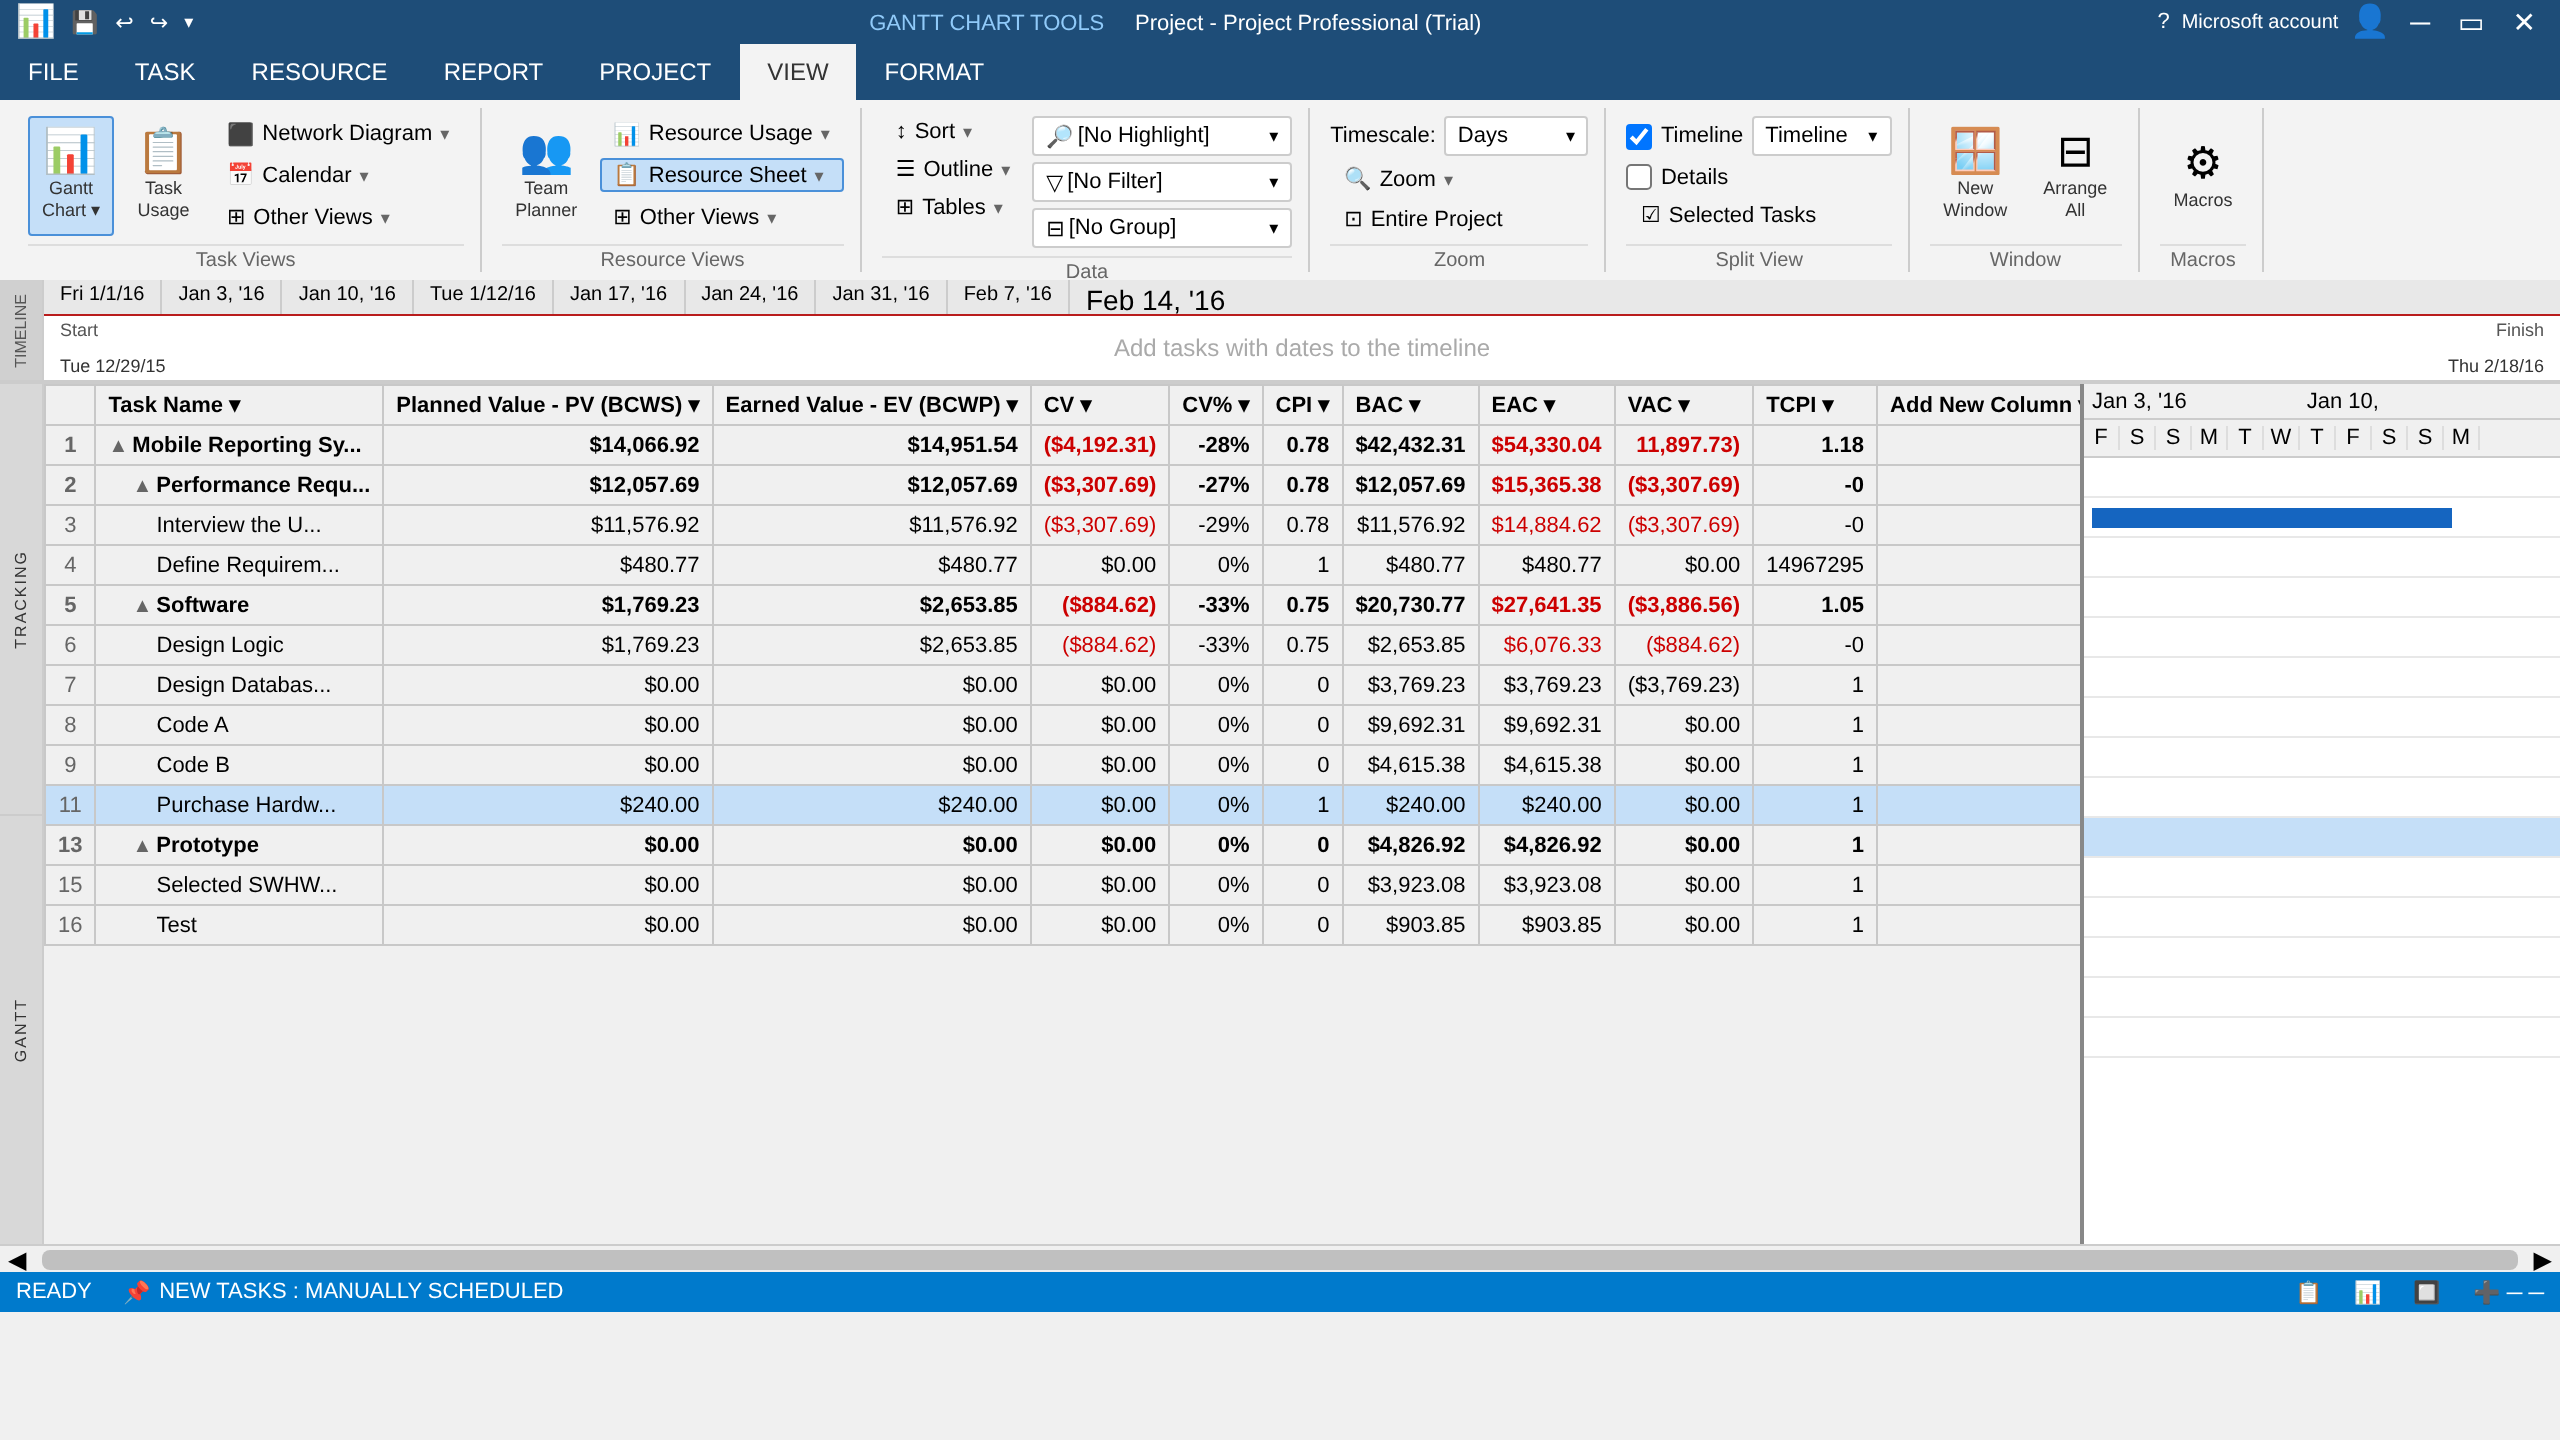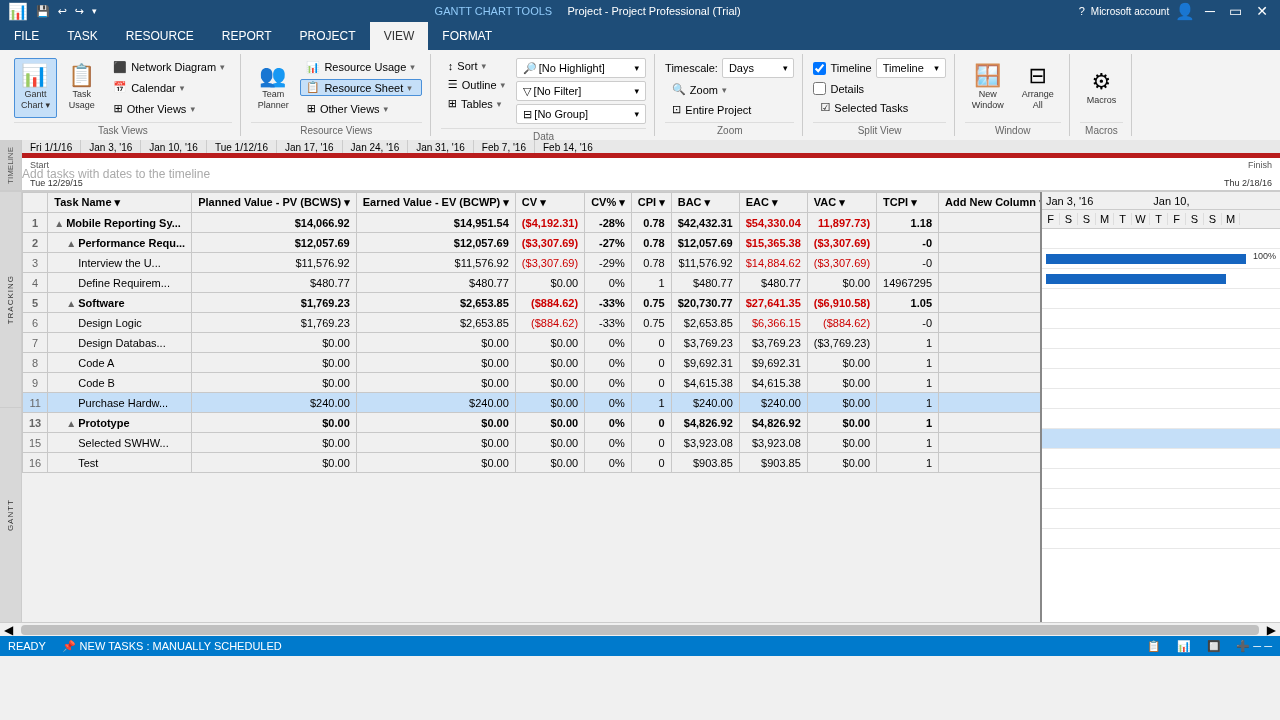--- a/index.html
+++ b/index.html
@@ -332,33 +332,33 @@
   </div>
 </div>
 
 <div style="display:flex; border-bottom:2px solid #ccc;">
 
   <div style="width:22px; background:#d0d0d0; border-right:1px solid #ccc; display:flex; flex-direction:column; align-items:center; justify-content:center;">
     <span style="font-size:8px; writing-mode:vertical-rl; transform:rotate(180deg); color:#555;">TIMELINE</span>
   </div>
 
   <div style="flex:1; position:relative;">
-    <div style="display:flex; background:#e8e8e8; border-bottom:5px solid #b91c1c; height:18px;">
+    <div style="display:flex; background:#e8e8e8; border-bottom:1px solid #b91c1c; height:18px;">
       <span style="font-size:10px; padding:2px 8px; border-right:1px solid #ccc;">Fri 1/1/16</span>
       <span style="font-size:10px; padding:2px 8px; border-right:1px solid #ccc;">Jan 3, '16</span>
       <span style="font-size:10px; padding:2px 8px; border-right:1px solid #ccc;">Jan 10, '16</span>
       <span style="font-size:10px; padding:2px 8px; border-right:1px solid #ccc;">Tue 1/12/16</span>
       <span style="font-size:10px; padding:2px 8px; border-right:1px solid #ccc;">Jan 17, '16</span>
       <span style="font-size:10px; padding:2px 8px; border-right:1px solid #ccc;">Jan 24, '16</span>
       <span style="font-size:10px; padding:2px 8px; border-right:1px solid #ccc;">Jan 31, '16</span>
       <span style="font-size:10px; padding:2px 8px; border-right:1px solid #ccc;">Feb 7, '16</span>
-      <span style="font-size:10px; padding:2px 8px;">Feb 14, '16</span>
-    </div>
-
-    <div style="height:32px; background:white; display:flex; align-items:center; justify-content:flex-start; position:relative;">
+      <span style="font-size:14px; padding:2px 8px;">Feb 14, '16</span>
+    </div>
+
+    <div style="height:32px; background:white; display:flex; align-items:center; justify-content:center; position:relative;">
 
       <span style="position:absolute; left:8px; top:2px; font-size:9px; color:#555;">Start</span>
       <span style="position:absolute; left:8px; bottom:2px; font-size:9px; color:#333;">Tue 12/29/15</span>
       <span style="position:absolute; right:8px; top:2px; font-size:9px; color:#555;">Finish</span>
       <span style="position:absolute; right:8px; bottom:2px; font-size:9px; color:#333;margin-left:28px;">Thu 2/18/16</span>
       <span style="color:#aaa; font-size:12px;">Add tasks with dates to the timeline</span>
     </div>
   </div>
 </div>
 
@@ -451,34 +451,34 @@
           <tr class="summary-row">
             <td class="row-num">5</td>
             <td><span style="display:inline-block; width:12px;"></span><span class="collapse-btn">▲</span><span>Software</span></td>
             <td class="num">$1,769.23</td>
             <td class="num">$2,653.85</td>
             <td class="num" style="color: rgb(204, 0, 0);">($884.62)</td>
             <td class="num">-33%</td>
             <td class="num">0.75</td>
             <td class="num">$20,730.77</td>
             <td class="num" style="color: rgb(204, 0, 0);">$27,641.35</td>
-            <td class="num" style="color: rgb(204, 0, 0);">($6,910.58)</td>
+            <td class="num" style="color: rgb(204, 0, 0);">($3,886.56)</td>
             <td class="num">1.05</td>
             <td></td>
           </tr>
           <tr>
             <td class="row-num">6</td>
             <td><span style="display:inline-block; width:24px;"></span><span>Design Logic</span></td>
             <td class="num">$1,769.23</td>
             <td class="num">$2,653.85</td>
             <td class="num" style="color: rgb(204, 0, 0);">($884.62)</td>
             <td class="num">-33%</td>
             <td class="num">0.75</td>
             <td class="num">$2,653.85</td>
-            <td class="num" style="color: rgb(204, 0, 0);">$6,366.15</td>
+            <td class="num" style="color: rgb(204, 0, 0);">$6,076.33</td>
             <td class="num" style="color: rgb(204, 0, 0);">($884.62)</td>
             <td class="num">-0</td>
             <td></td>
           </tr>
           <tr>
             <td class="row-num">7</td>
             <td><span style="display:inline-block; width:24px;"></span><span>Design Databas...</span></td>
             <td class="num">$0.00</td>
             <td class="num">$0.00</td>
             <td class="num">$0.00</td>
@@ -596,24 +596,20 @@
         <span style="width:18px; text-align:center; border-right:1px solid #ddd;">F</span>
         <span style="width:18px; text-align:center; border-right:1px solid #ddd;">S</span>
         <span style="width:18px; text-align:center; border-right:1px solid #ddd;">S</span>
         <span style="width:18px; text-align:center; border-right:1px solid #ddd;">M</span>
       </div>
     </div>
 
     <div id="gantt-rows">
         <div class="gantt-bar-row" style="height: 20px; border-bottom: 1px solid rgb(232, 232, 232); background: white; position: relative;"></div>
         <div class="gantt-bar-row" style="height: 20px; border-bottom: 1px solid rgb(232, 232, 232); background: white; position: relative;">
-          <div style="position: absolute; left: 4px; height: 10px; top: 5px; background: rgb(21, 101, 192); width: 200px;"></div>
-          <span style="position: absolute; right: 4px; top: 2px; font-size: 9px; color: rgb(51, 51, 51);">100%</span>
-        </div>
-        <div class="gantt-bar-row" style="height: 20px; border-bottom: 1px solid rgb(232, 232, 232); background: white; position: relative;">
           <div style="position: absolute; left: 4px; height: 10px; top: 5px; background: rgb(21, 101, 192); width: 180px;"></div>
         </div>
         <div class="gantt-bar-row" style="height: 20px; border-bottom: 1px solid rgb(232, 232, 232); background: white; position: relative;"></div>
         <div class="gantt-bar-row" style="height: 20px; border-bottom: 1px solid rgb(232, 232, 232); background: white; position: relative;"></div>
         <div class="gantt-bar-row" style="height: 20px; border-bottom: 1px solid rgb(232, 232, 232); background: white; position: relative;"></div>
         <div class="gantt-bar-row" style="height: 20px; border-bottom: 1px solid rgb(232, 232, 232); background: white; position: relative;"></div>
         <div class="gantt-bar-row" style="height: 20px; border-bottom: 1px solid rgb(232, 232, 232); background: white; position: relative;"></div>
         <div class="gantt-bar-row" style="height: 20px; border-bottom: 1px solid rgb(232, 232, 232); background: white; position: relative;"></div>
         <div class="gantt-bar-row" style="height: 20px; border-bottom: 1px solid rgb(232, 232, 232); background: white; position: relative;"></div>
         <div class="gantt-bar-row" style="height: 20px; border-bottom: 1px solid rgb(232, 232, 232); background: rgb(197, 223, 248); position: relative;"></div>

